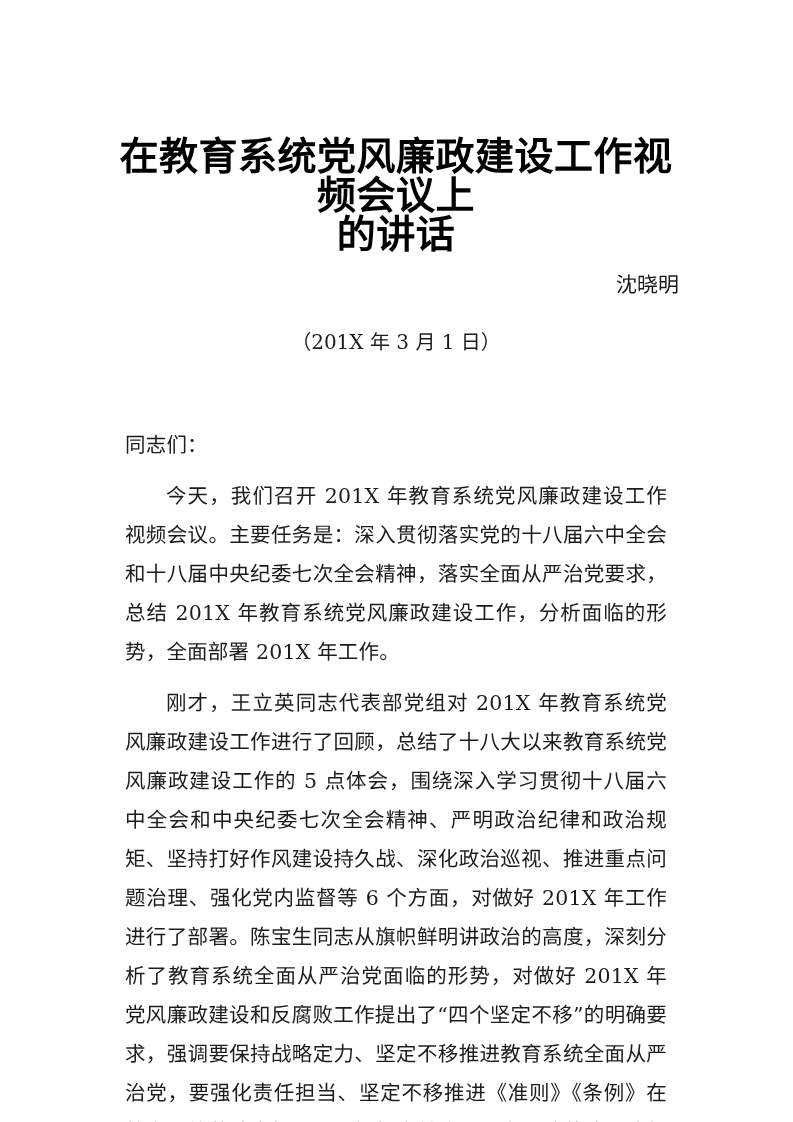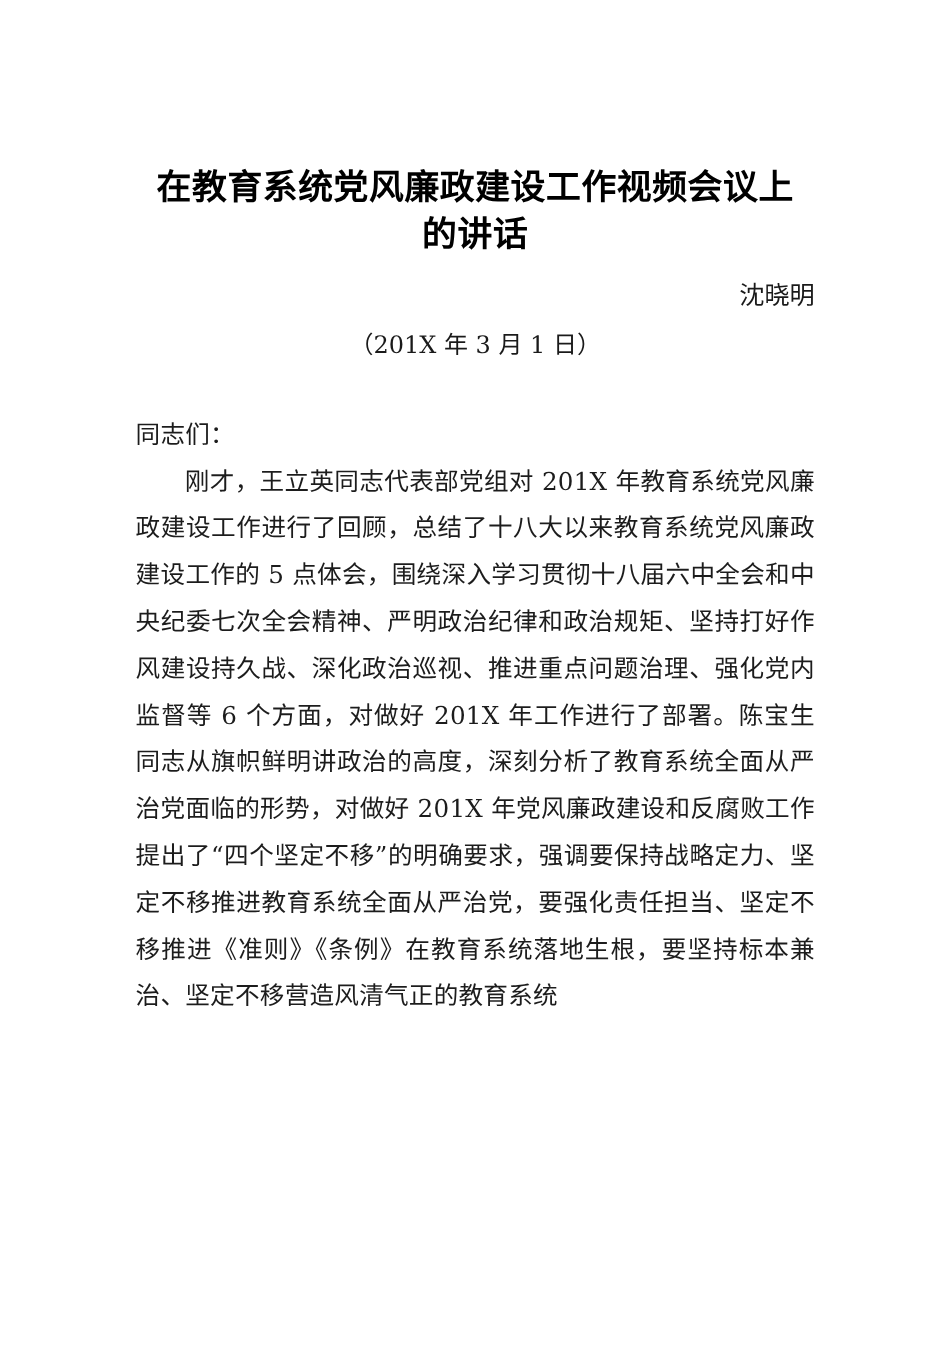--- a/index.html
+++ b/index.html
@@ -26,21 +26,21 @@
     top: 0;
     width: 566px;
   }
 
   .doc-title {
     margin: 0;
     padding: 0;
     text-align: center;
     font-family: "DejaVu Serif", "Liberation Serif", serif;
     font-weight: 700;
-    font-size: 29px;
+    font-size: 39px;
     line-height: 39px;
     color: #000000;
     letter-spacing: 0.5px;
   }
 
   .title-spacer-top {
     height: 137px;
   }
 
   .doc-author {
@@ -51,21 +51,21 @@
     font-size: 21px;
     line-height: 30px;
     color: #1a1a1a;
   }
 
   .author-gap {
     height: 16px;
   }
 
   .doc-date {
-    margin: 0;
+    margin: 16px;
     padding: 0;
     text-align: center;
     font-family: "DejaVu Serif", "Liberation Serif", serif;
     font-size: 20px;
     line-height: 30px;
     color: #1a1a1a;
   }
 
   .date-gap {
     height: 11px;
@@ -79,21 +79,21 @@
     font-family: "DejaVu Serif", "Liberation Serif", serif;
     font-size: 20.5px;
     line-height: 39px;
     color: #1c1c1c;
     text-align: justify;
     text-justify: inter-ideograph;
     letter-spacing: 0.2px;
   }
 
   .para {
-    margin: 0;
+    margin: 12px;
     padding: 0;
     text-indent: 2em;
     text-align: justify;
     text-justify: inter-ideograph;
   }
 
   .para.no-indent {
     text-indent: 0;
   }
 </style>
@@ -115,17 +115,18 @@
     <p class="doc-author">沈晓明</p>
 
     <div class="date-gap"></div>
 
     <p class="doc-date">（201X 年 3 月 1 日）</p>
 
     <div class="body-gap"></div>
 
     <div class="body-block">
       <p class="para no-indent">同志们：</p>
+      <p class="para">今天，我们召开 201X 年教育系统党风廉政建设工作视频会议。主要任务是：深入贯彻落实党的十八届六中全会和十八届中央纪委七次全会精神，落实全面从严治党要求，总结 201X 年教育系统党风廉政建设工作，分析面临的形势，全面部署 201X 年工作。</p>
       <p class="para">刚才，王立英同志代表部党组对 201X 年教育系统党风廉政建设工作进行了回顾，总结了十八大以来教育系统党风廉政建设工作的 5 点体会，围绕深入学习贯彻十八届六中全会和中央纪委七次全会精神、严明政治纪律和政治规矩、坚持打好作风建设持久战、深化政治巡视、推进重点问题治理、强化党内监督等 6 个方面，对做好 201X 年工作进行了部署。陈宝生同志从旗帜鲜明讲政治的高度，深刻分析了教育系统全面从严治党面临的形势，对做好 201X 年党风廉政建设和反腐败工作提出了“四个坚定不移”的明确要求，强调要保持战略定力、坚定不移推进教育系统全面从严治党，要强化责任担当、坚定不移推进《准则》《条例》在教育系统落地生根，要坚持标本兼治、坚定不移营造风清气正的教育系统</p>
     </div>
 
   </div>
 </div>
 
 </body></html>

